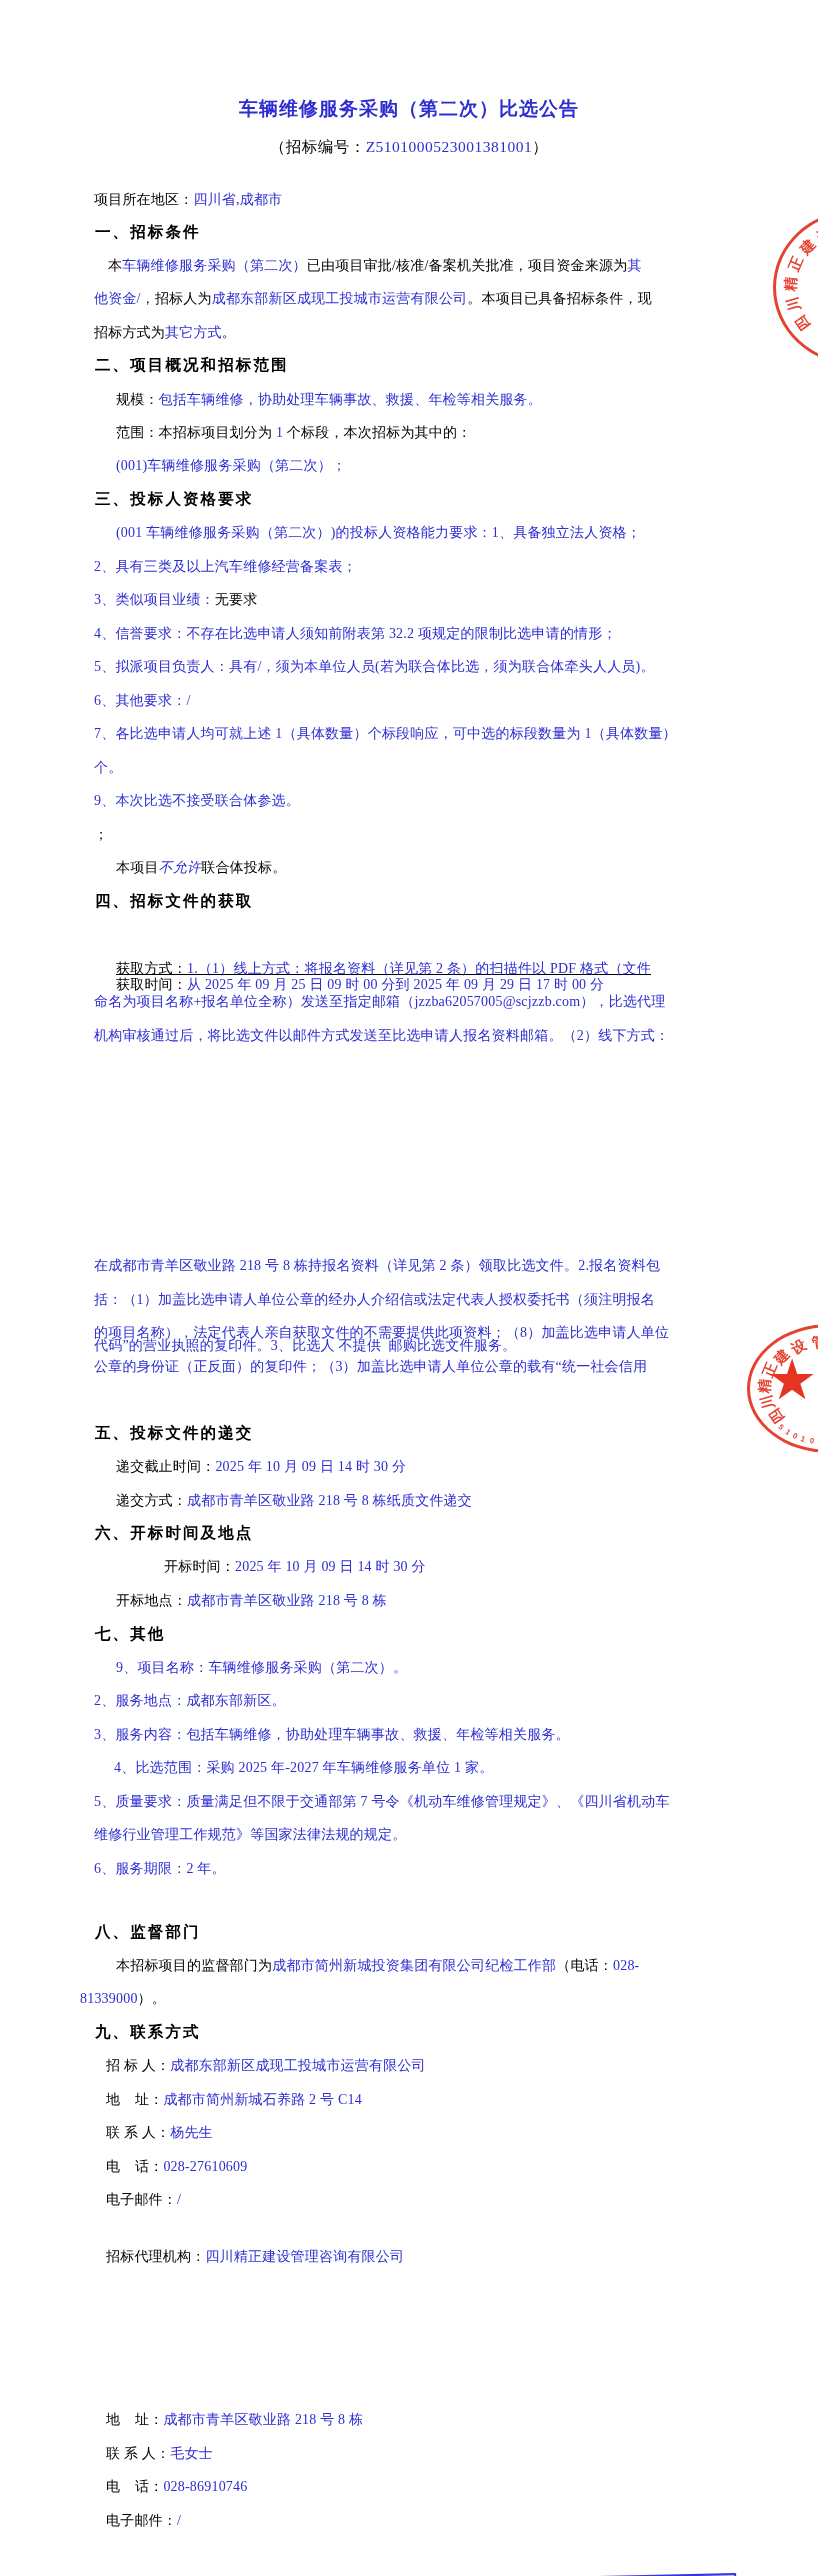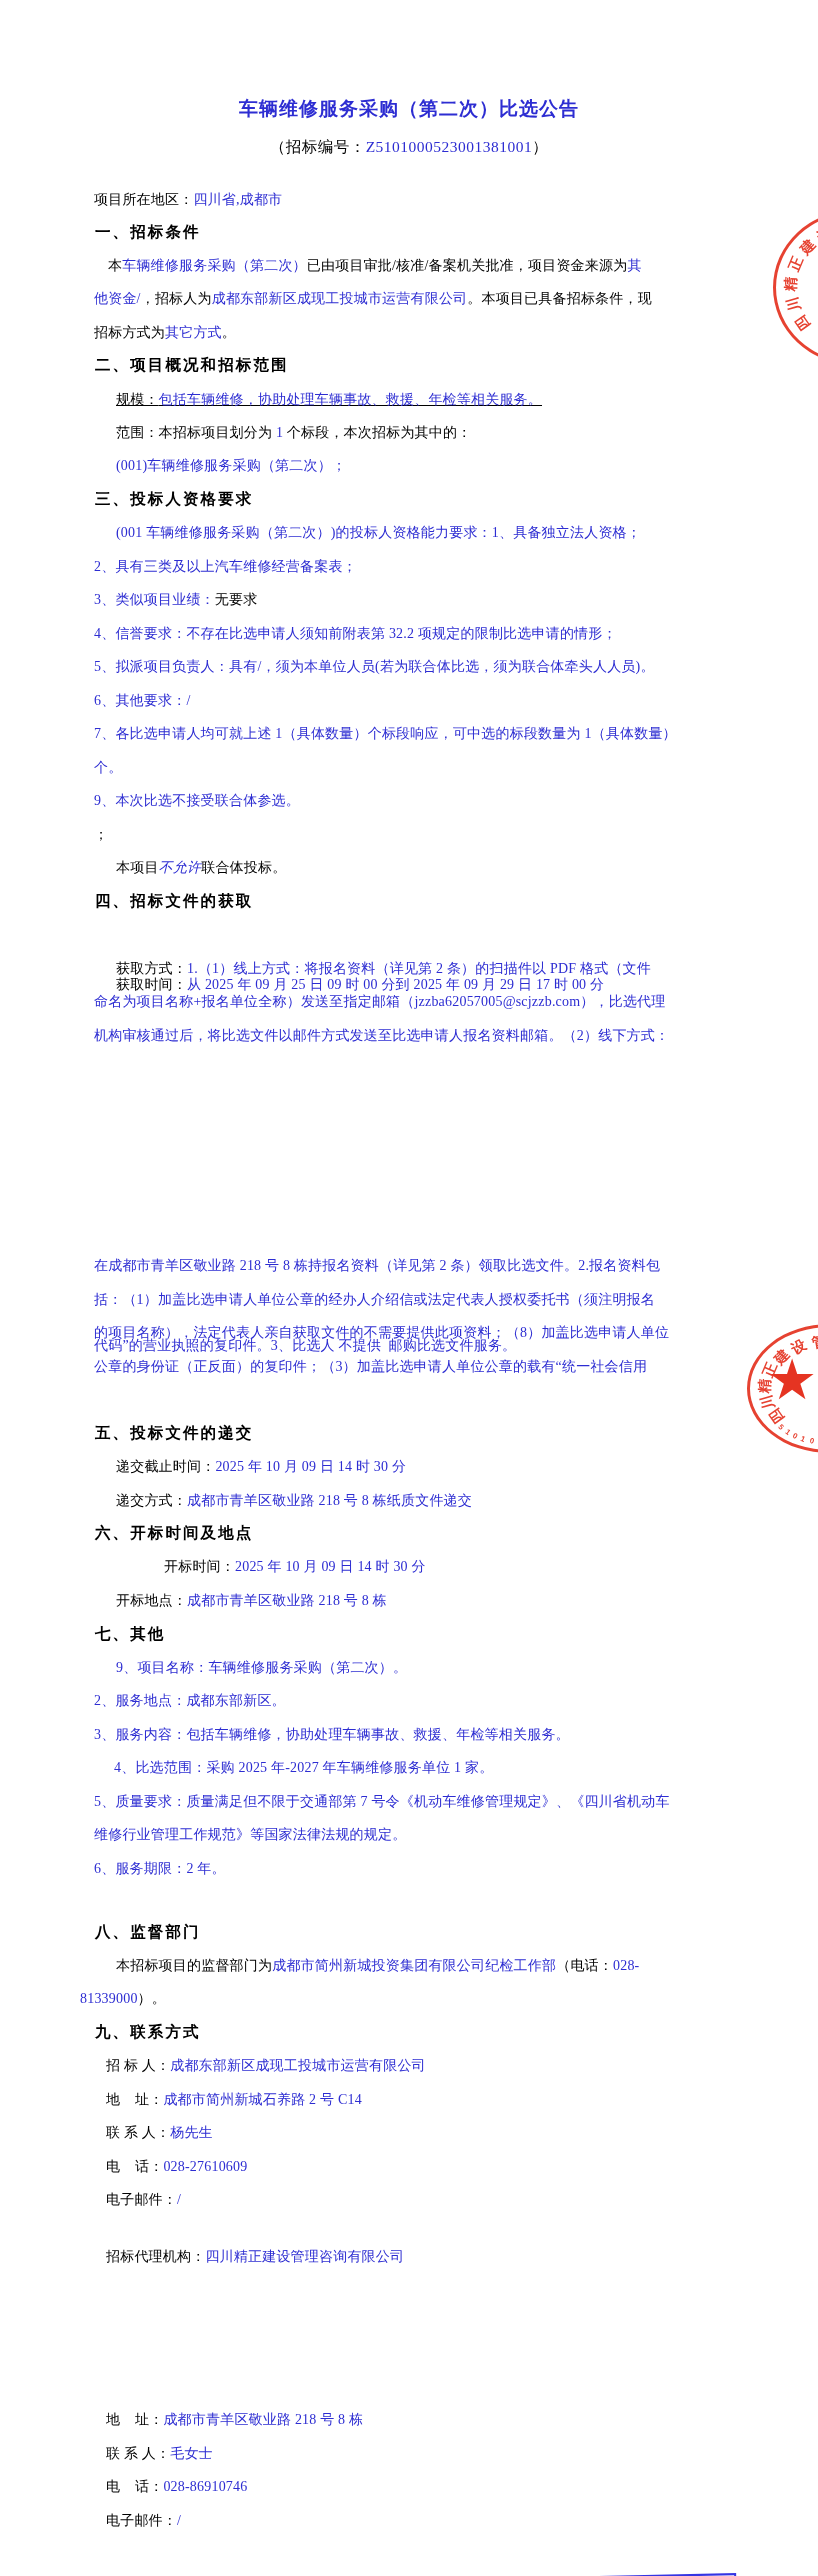--- a/index.html
+++ b/index.html
@@ -92,38 +92,38 @@
 
   <div id="doc-flow">
       <div class="blk title" style="top: 97px; left: 0px; right: 0px; text-align: center;"><span class="seg-b">车辆维修服务采购（第二次）比选公告</span></div>
       <div class="blk sub" style="top: 137px; left: 0px; right: 0px; text-align: center;"><span class="seg-k">（招标编号：</span><span class="seg-b">Z5101000523001381001</span><span class="seg-k">）</span></div>
       <div class="blk" style="top: 191px; left: 94px;"><span class="seg-k">项目所在地区：</span><span class="seg-b">四川省,成都市</span></div>
       <div class="blk h" style="top: 222px; left: 95px;"><span class="seg-k">一、招标条件</span></div>
       <div class="blk" style="top: 257px; left: 108px;"><span class="seg-k">本</span><span class="seg-b">车辆维修服务采购（第二次）</span><span class="seg-k">已由项目审批/核准/备案机关批准，项目资金来源为</span><span class="seg-b">其</span></div>
       <div class="blk" style="top: 290px; left: 94px;"><span class="seg-b">他资金/</span><span class="seg-k">，招标人为</span><span class="seg-b">成都东部新区成现工投城市运营有限公司</span><span class="seg-k">。本项目已具备招标条件，现</span></div>
       <div class="blk" style="top: 324px; left: 94px;"><span class="seg-k">招标方式为</span><span class="seg-b">其它方式</span><span class="seg-k">。</span></div>
       <div class="blk h" style="top: 355px; left: 95px;"><span class="seg-k">二、项目概况和招标范围</span></div>
-      <div class="blk" style="top: 391px; left: 116px; text-decoration: underline;"><span class="seg-k">规模：</span><span class="seg-b">包括车辆维修，协助处理车辆事故、救援、年检等相关服务。</span></div>
+      <div class="blk" style="top: 391px; left: 116px;"><span class="seg-k">规模：</span><span class="seg-b">包括车辆维修，协助处理车辆事故、救援、年检等相关服务。</span></div>
       <div class="blk" style="top: 424px; left: 116px;"><span class="seg-k">范围：本招标项目划分为 </span><span class="seg-b">1</span><span class="seg-k"> 个标段，本次招标为其中的：</span></div>
       <div class="blk" style="top: 457px; left: 116px;"><span class="seg-b">(001)车辆维修服务采购（第二次）；</span></div>
       <div class="blk h" style="top: 489px; left: 95px;"><span class="seg-k">三、投标人资格要求</span></div>
       <div class="blk" style="top: 524px; left: 116px;"><span class="seg-b">(001 车辆维修服务采购（第二次）)的投标人资格能力要求：1、具备独立法人资格；</span></div>
       <div class="blk" style="top: 558px; left: 94px;"><span class="seg-b">2、具有三类及以上汽车维修经营备案表；</span></div>
       <div class="blk" style="top: 591px; left: 94px;"><span class="seg-b">3、类似项目业绩：</span><span class="seg-k">无要求</span></div>
       <div class="blk" style="top: 625px; left: 94px;"><span class="seg-b">4、信誉要求：不存在比选申请人须知前附表第 32.2 项规定的限制比选申请的情形；</span></div>
       <div class="blk" style="top: 658px; left: 94px;"><span class="seg-b">5、拟派项目负责人：具有/，须为本单位人员(若为联合体比选，须为联合体牵头人人员)。</span></div>
       <div class="blk" style="top: 692px; left: 94px;"><span class="seg-b">6、其他要求：/</span></div>
       <div class="blk" style="top: 725px; left: 94px;"><span class="seg-b">7、各比选申请人均可就上述 1（具体数量）个标段响应，可中选的标段数量为 1（具体数量）</span></div>
       <div class="blk" style="top: 759px; left: 94px;"><span class="seg-b">个。</span></div>
       <div class="blk" style="top: 792px; left: 94px;"><span class="seg-b">9、本次比选不接受联合体参选。</span></div>
       <div class="blk" style="top: 826px; left: 94px;"><span class="seg-k">；</span></div>
       <div class="blk" style="top: 859px; left: 116px;"><span class="seg-k">本项目</span><span class="seg-bi">不允许</span><span class="seg-k">联合体投标。</span></div>
       <div class="blk h" style="top: 891px; left: 95px;"><span class="seg-k">四、招标文件的获取</span></div>
       <div class="blk" style="top: 976px; left: 116px;"><span class="seg-k">获取时间：</span><span class="seg-b">从 2025 年 09 月 25 日 09 时 00 分到 2025 年 09 月 29 日 17 时 00 分</span></div>
-      <div class="blk" style="top: 960px; left: 116px;"><span class="seg-k">获取方式：</span><span class="seg-b">1.（1）线上方式：将报名资料（详见第 2 条）的扫描件以 PDF 格式（文件</span></div>
+      <div class="blk" style="top: 960px; left: 116px; text-decoration: underline;"><span class="seg-k">获取方式：</span><span class="seg-b">1.（1）线上方式：将报名资料（详见第 2 条）的扫描件以 PDF 格式（文件</span></div>
       <div class="blk" style="top: 993px; left: 94px;"><span class="seg-b">命名为项目名称+报名单位全称）发送至指定邮箱（jzzba62057005@scjzzb.com），比选代理</span></div>
       <div class="blk" style="top: 1027px; left: 94px;"><span class="seg-b">机构审核通过后，将比选文件以邮件方式发送至比选申请人报名资料邮箱。（2）线下方式：</span></div>
       <div class="blk" style="top: 1257px; left: 94px;"><span class="seg-b">在成都市青羊区敬业路 218 号 8 栋持报名资料（详见第 2 条）领取比选文件。2.报名资料包</span></div>
       <div class="blk" style="top: 1291px; left: 94px;"><span class="seg-b">括：（1）加盖比选申请人单位公章的经办人介绍信或法定代表人授权委托书（须注明报名</span></div>
       <div class="blk" style="top: 1324px; left: 94px;"><span class="seg-b">的项目名称），法定代表人亲自获取文件的不需要提供此项资料；（8）加盖比选申请人单位</span></div>
       <div class="blk" style="top: 1358px; left: 94px;"><span class="seg-b">公章的身份证（正反面）的复印件；（3）加盖比选申请人单位公章的载有“统一社会信用</span></div>
       <div class="blk" style="top: 1313px; left: 94px; margin-top: 24px;"><span class="seg-b">代码”的营业执照的复印件。3、比选人 不提供  邮购比选文件服务。</span></div>
       <div class="blk h" style="top: 1423px; left: 95px;"><span class="seg-k">五、投标文件的递交</span></div>
       <div class="blk" style="top: 1458px; left: 116px;"><span class="seg-k">递交截止时间：</span><span class="seg-b">2025 年 10 月 09 日 14 时 30 分</span></div>
       <div class="blk" style="top: 1492px; left: 116px;"><span class="seg-k">递交方式：</span><span class="seg-b">成都市青羊区敬业路 218 号 8 栋纸质文件递交</span></div>

